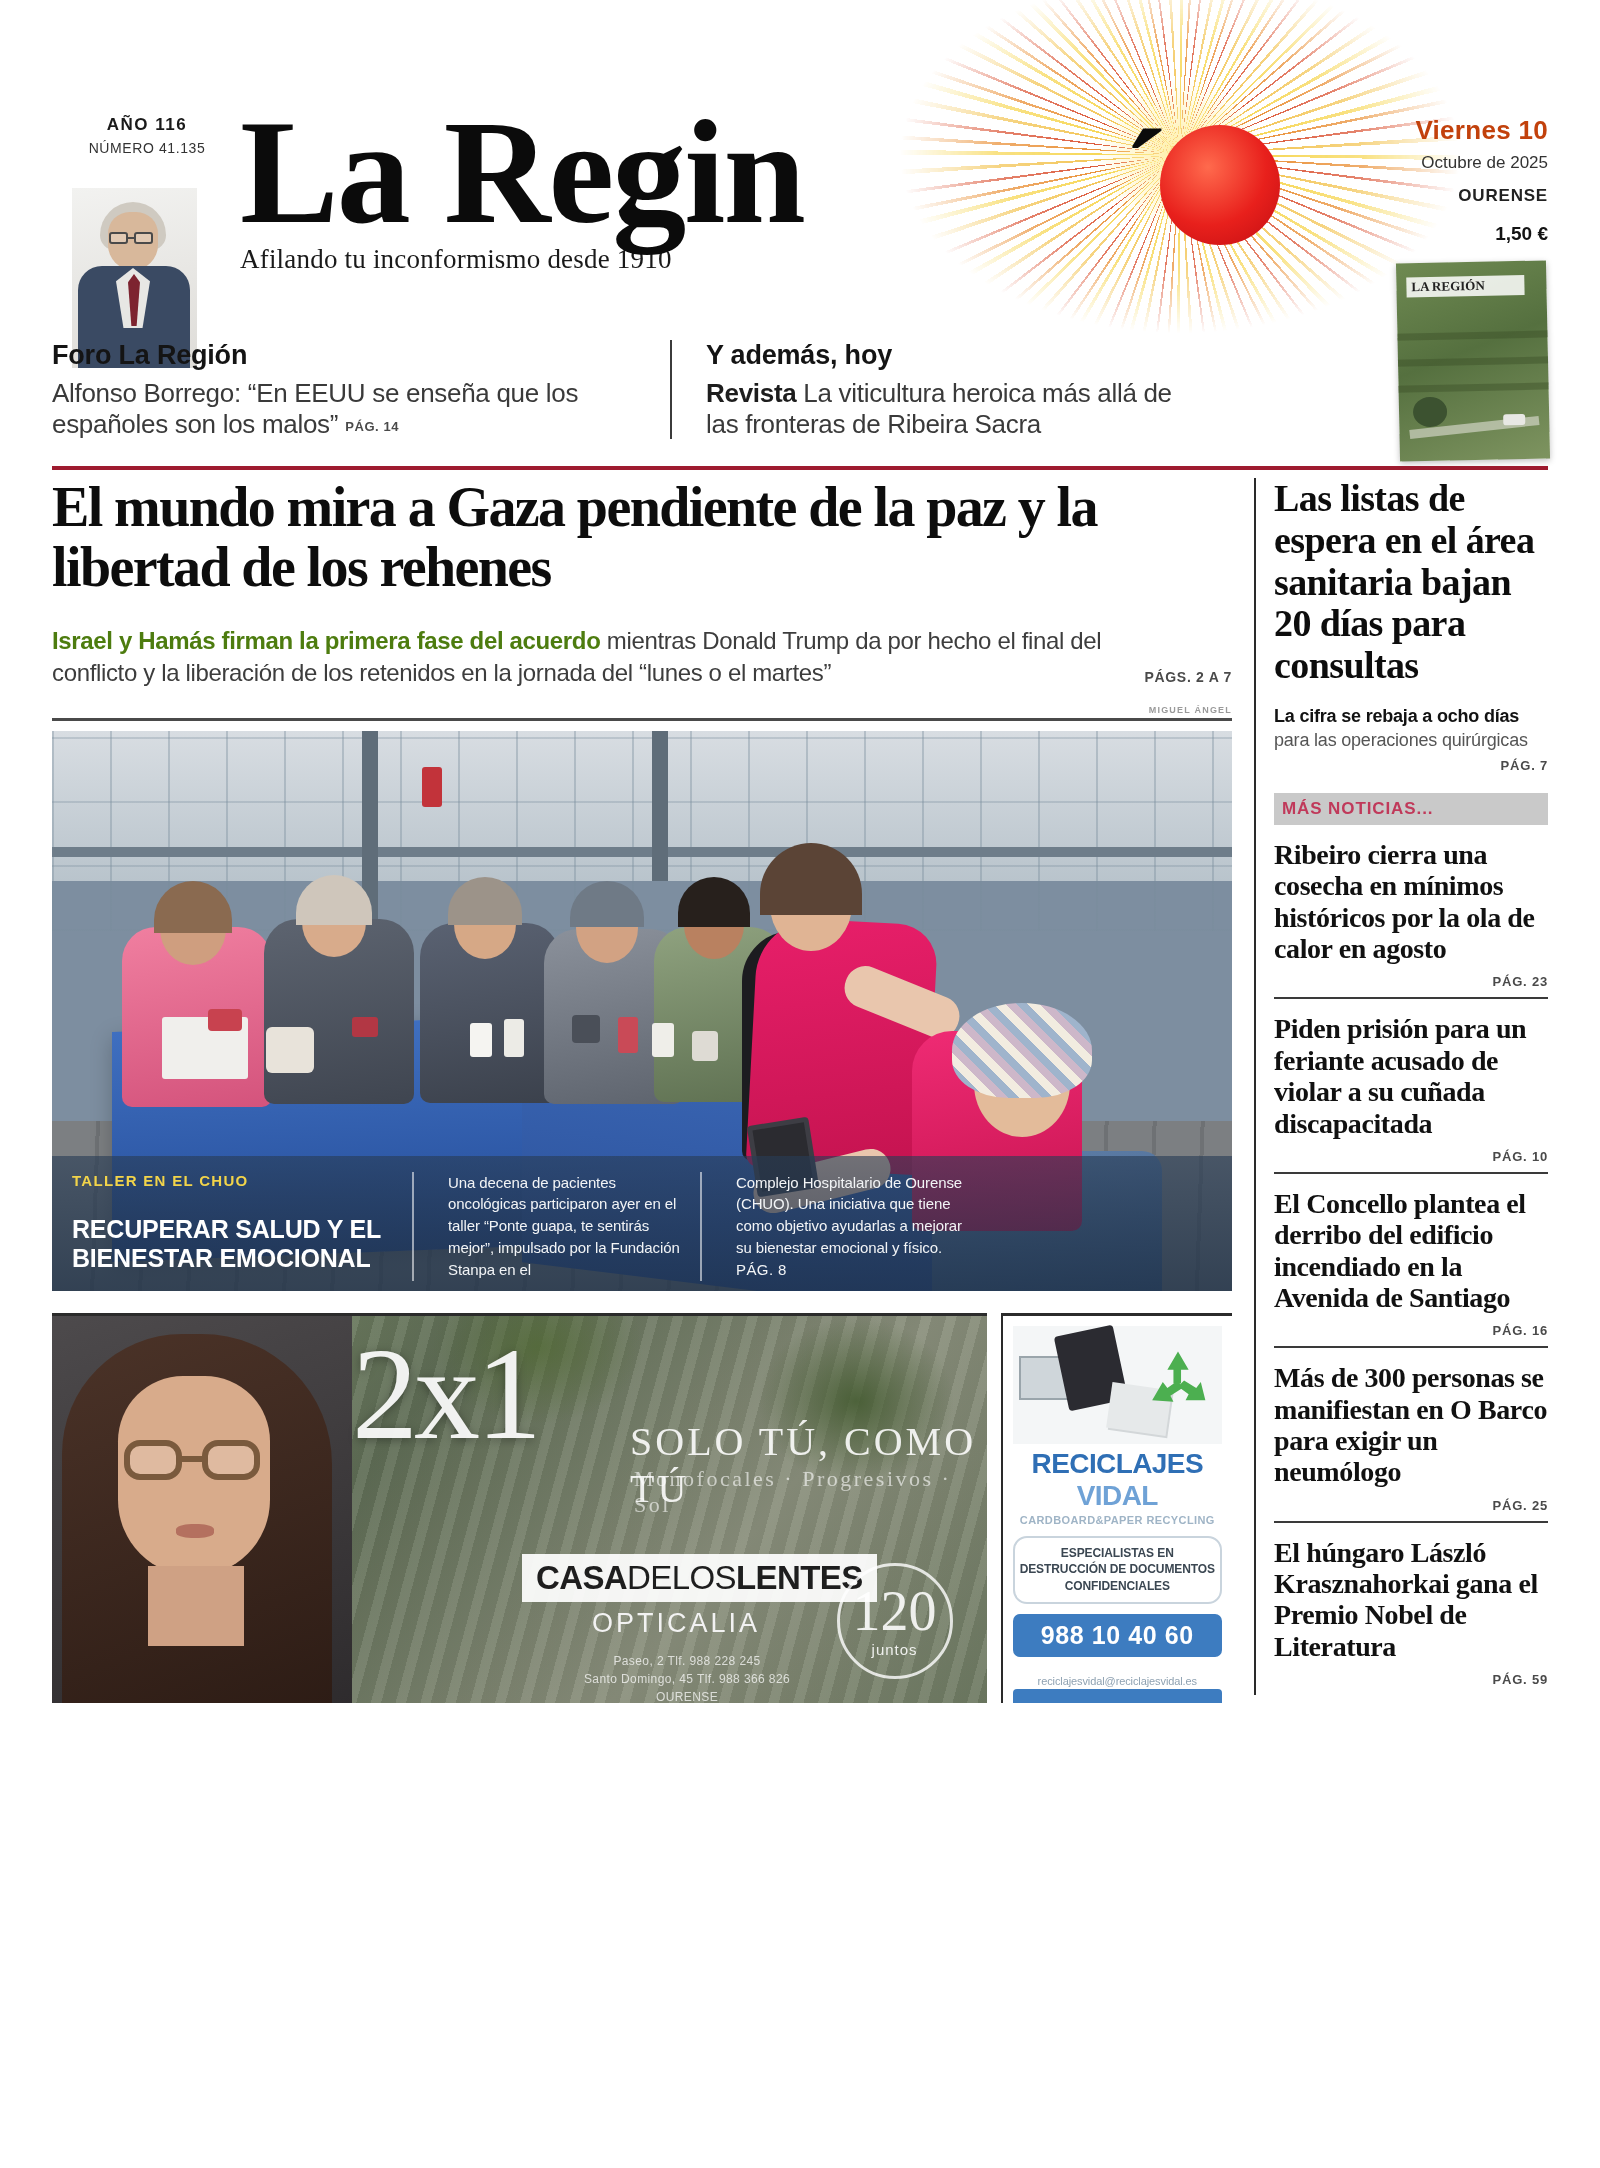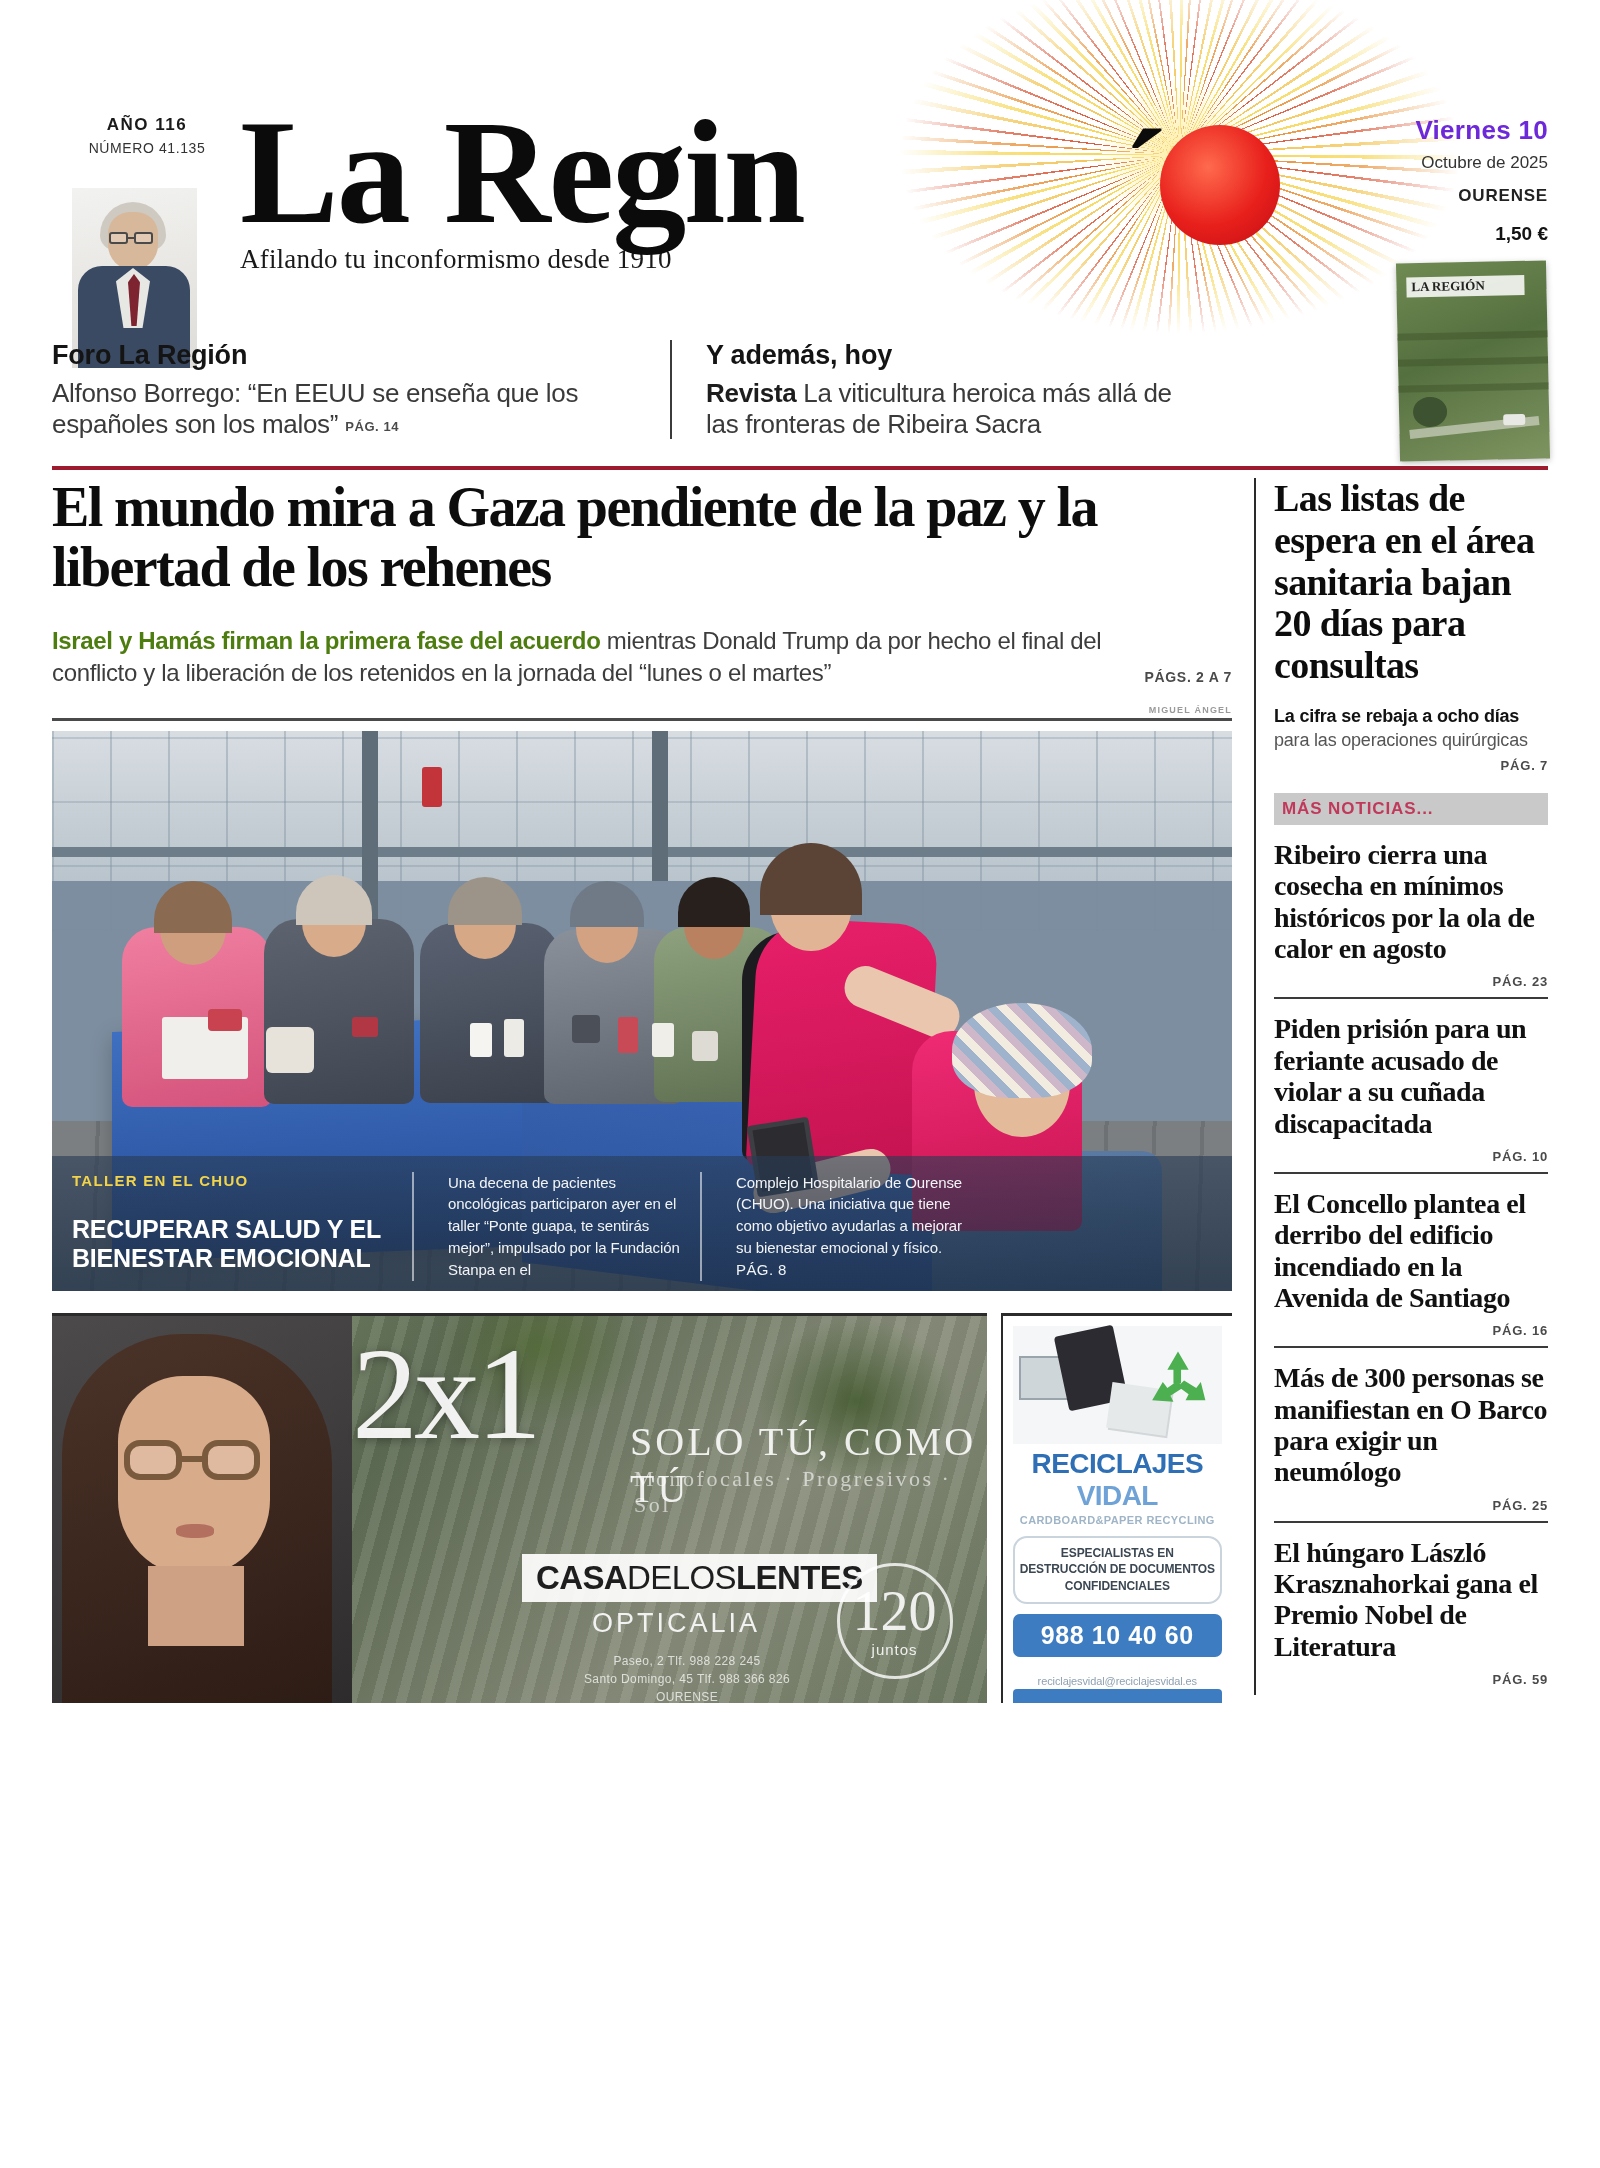--- a/index.html
+++ b/index.html
@@ -65,21 +65,21 @@
     position:absolute; left:883px; top:6px; font-size:132px; color:#0b0b0b; line-height:1;
   }
   .tagline {
     font-family:"Liberation Serif", serif;
     font-size:27px; color:#1a1a1a; margin-top:4px; letter-spacing:.2px;
   }
 
   .edition-right {
     position:absolute; right:52px; top:110px; width:230px; text-align:right; line-height:1.55;
   }
-  .edition-right .d1 { font-size:26px; font-weight:700; color:#6d28d9; letter-spacing:.3px; }
+  .edition-right .d1 { font-size:26px; font-weight:700; color:#c2410c; letter-spacing:.3px; }
   .edition-right .d2 { font-size:17px; color:#333; }
   .edition-right .d3 { font-size:17px; font-weight:700; color:#222; letter-spacing:.8px; margin-top:6px; }
   .edition-right .d4 { font-size:19px; font-weight:700; color:#141414; margin-top:10px; }
 
   
   .promo {
     position:absolute; left:52px; top:340px; right:52px; height:122px;
     display:flex; align-items:flex-start;
   }
   .promo-col { position:relative; }

